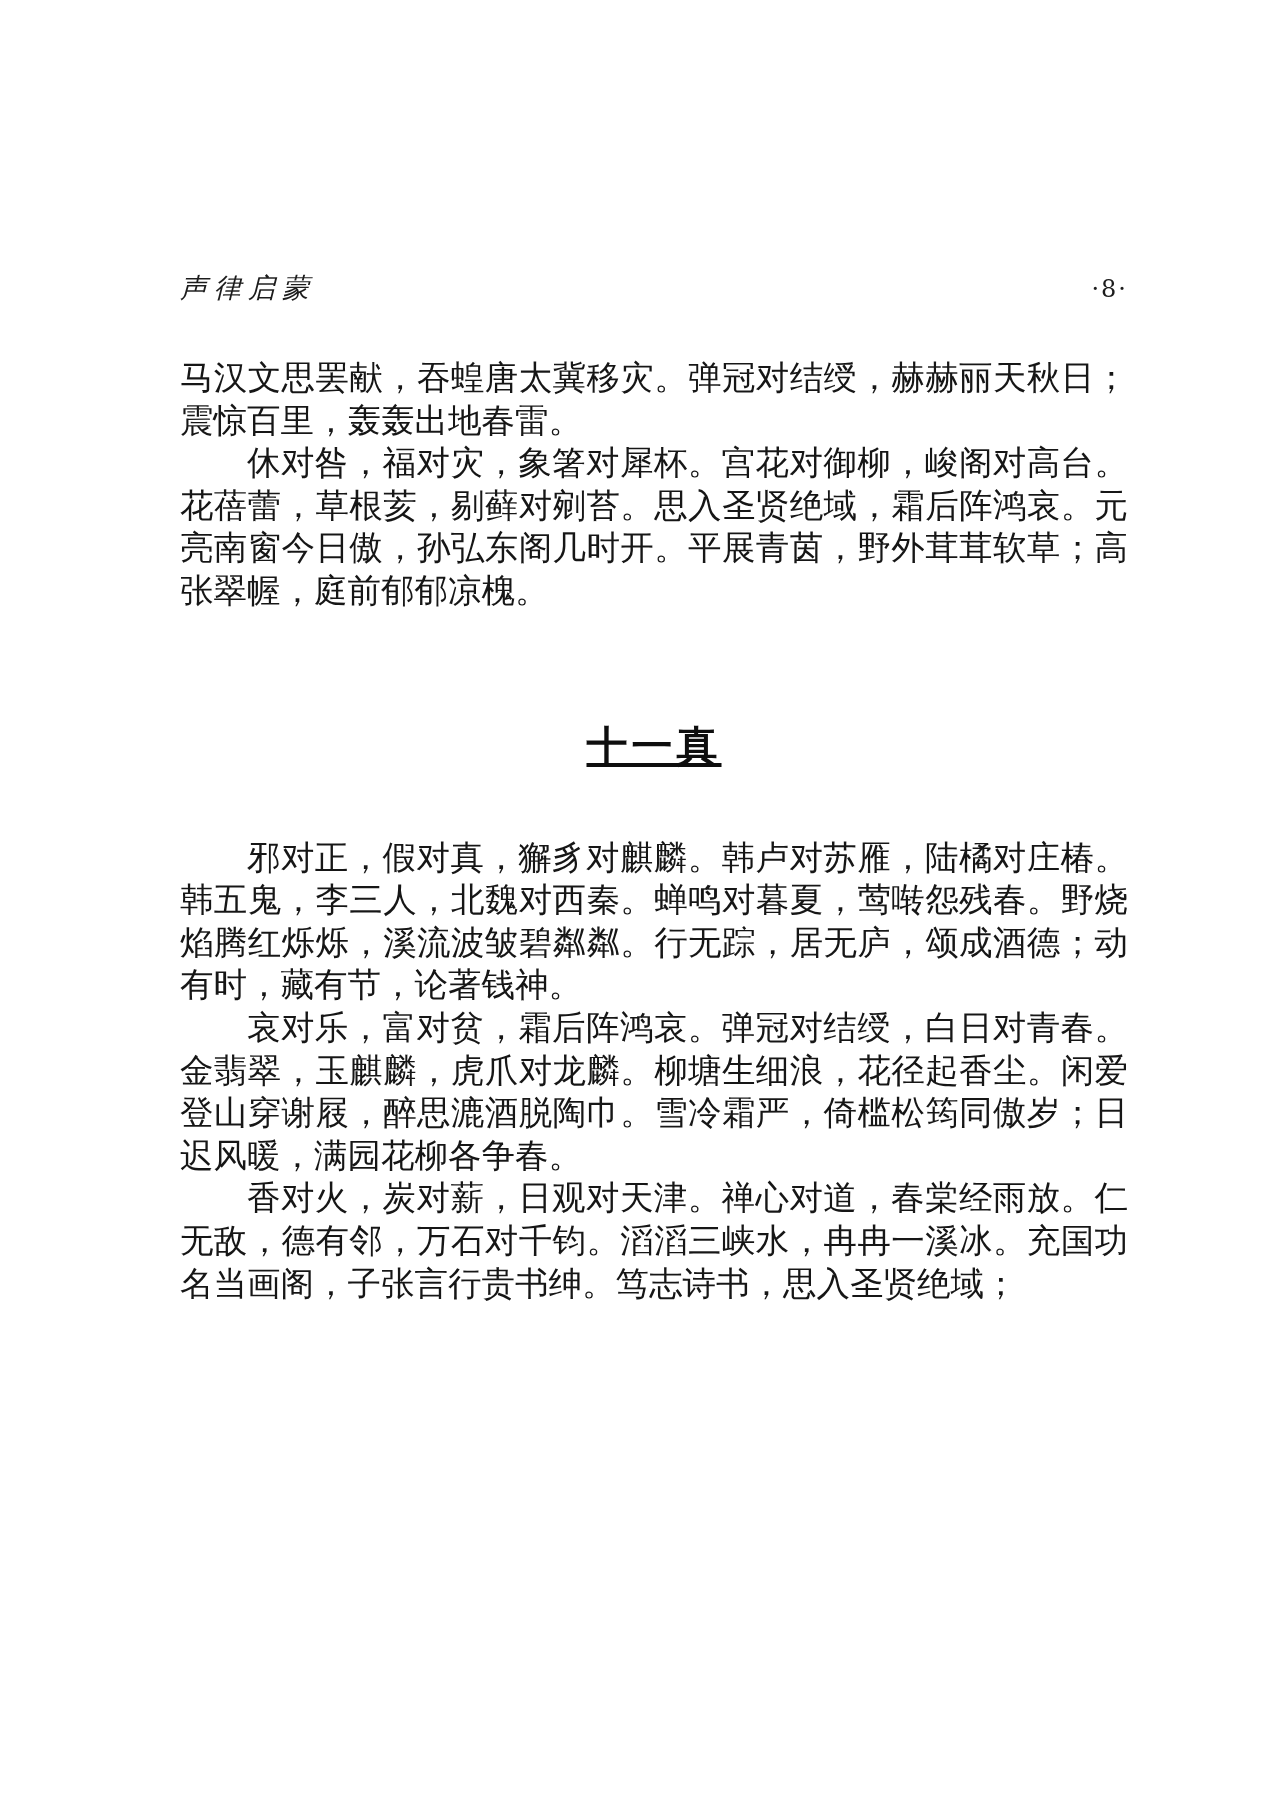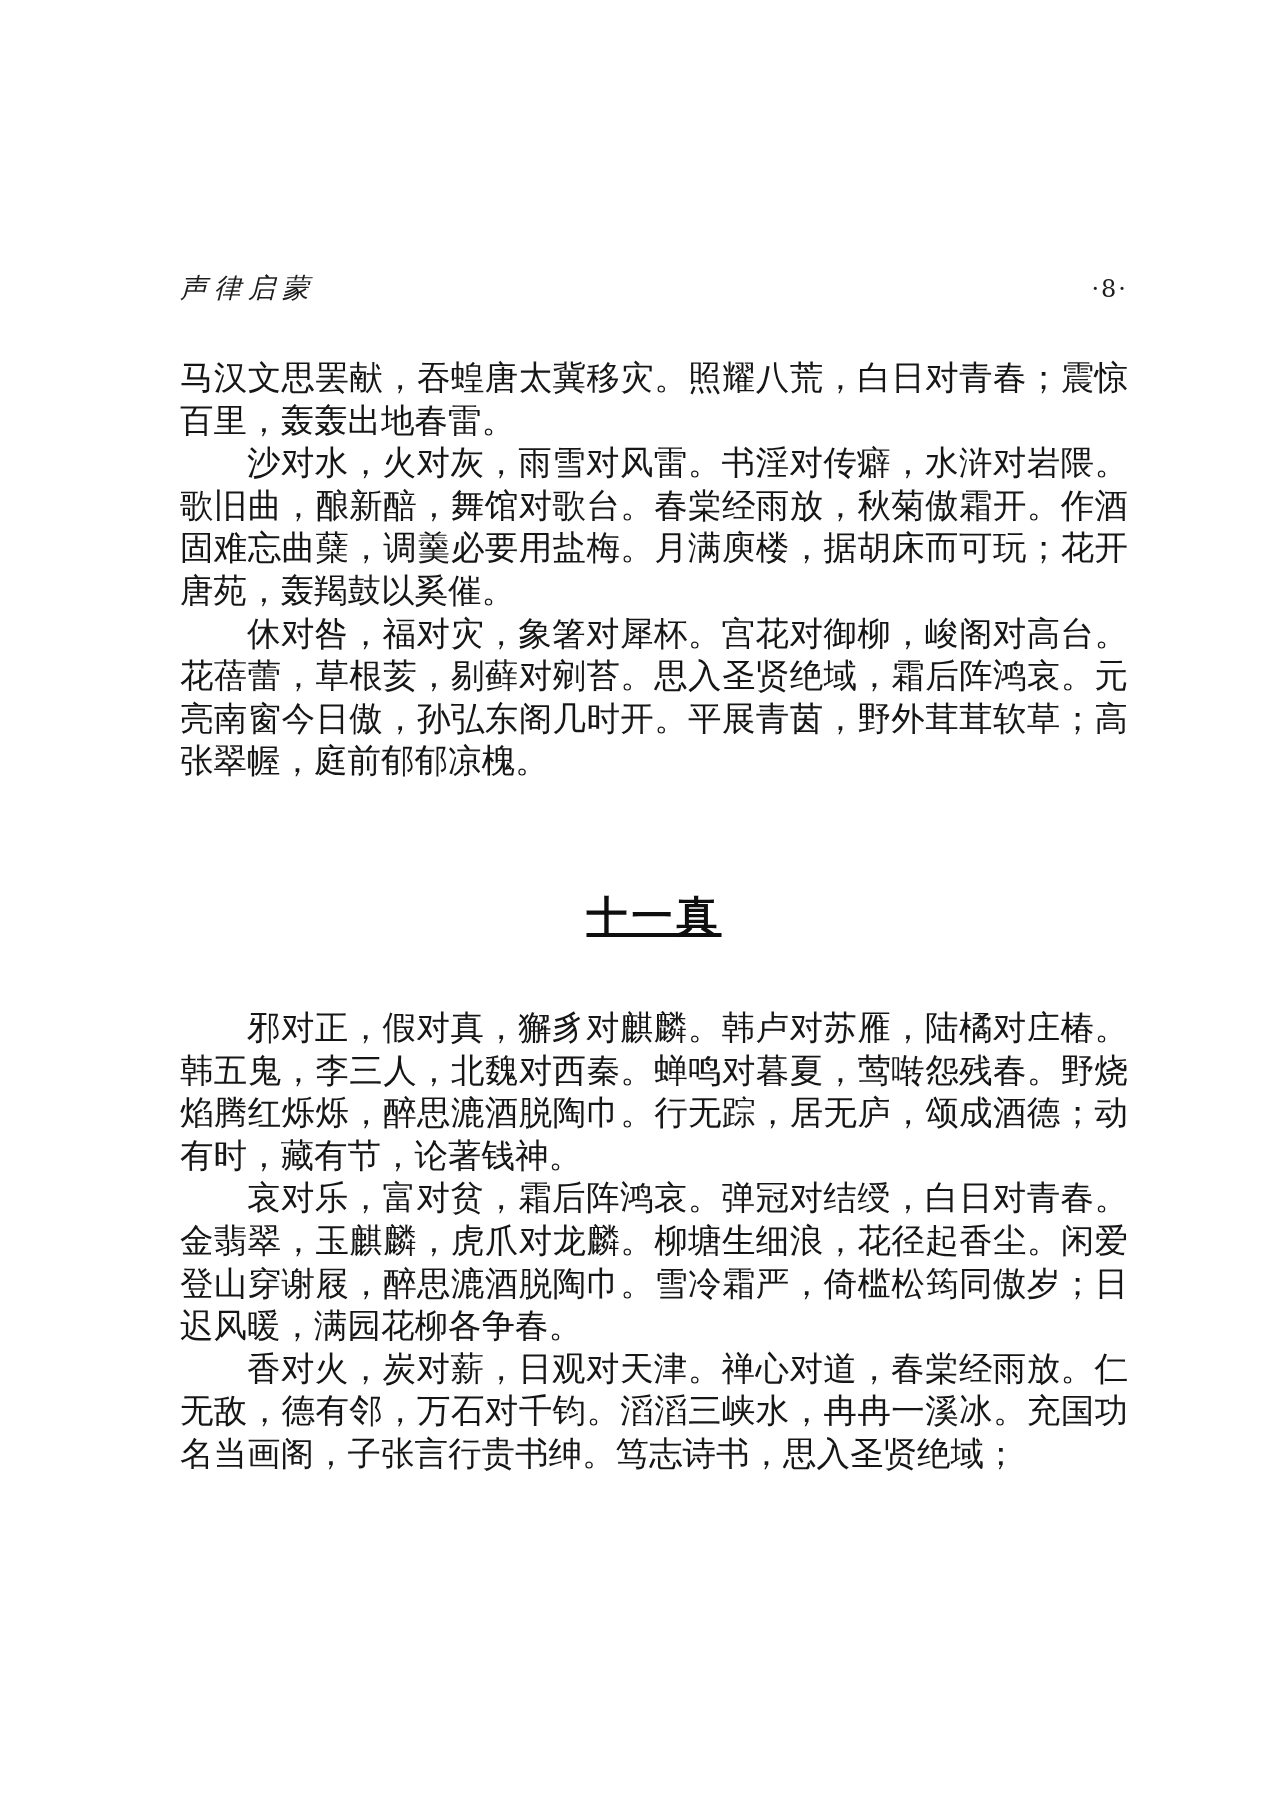--- a/index.html
+++ b/index.html
@@ -77,27 +77,26 @@
 
 <div class="page">
   <div class="content">
 
     <div class="running-header">
       <span class="book-title">声律启蒙</span>
       <span class="page-number">·8·</span>
     </div>
 
     <div class="body-text first">
-      <p class="para">马汉文思罢献，吞蝗唐太冀移灾。照耀八荒，白日对青春；震惊百里，轰轰出地春雷。</p>
-      <p class="para indent">沙对水，火对灰，雨雪对风雷。书淫对传癖，水浒对岩隈。歌旧曲，酿新醅，舞馆对歌台。春棠经雨放，秋菊傲霜开。作酒固难忘曲蘖，调羹必要用盐梅。月满庾楼，据胡床而可玩；花开唐苑，轰羯鼓以奚催。</p>
+      <p class="para">马汉文思罢献，吞蝗唐太冀移灾。弹冠对结绶，赫赫丽天秋日；震惊百里，轰轰出地春雷。</p>
       <p class="para indent">休对咎，福对灾，象箸对犀杯。宫花对御柳，峻阁对高台。花蓓蕾，草根荄，剔藓对剜苔。思入圣贤绝域，霜后阵鸿哀。元亮南窗今日傲，孙弘东阁几时开。平展青茵，野外茸茸软草；高张翠幄，庭前郁郁凉槐。</p>
     </div>
 
     <h2 class="section-title">十一真</h2>
 
     <div class="body-text">
-      <p class="para indent">邪对正，假对真，獬豸对麒麟。韩卢对苏雁，陆橘对庄椿。韩五鬼，李三人，北魏对西秦。蝉鸣对暮夏，莺啭怨残春。野烧焰腾红烁烁，醉思漉酒脱陶巾。行无踪，居无庐，颂成酒德；动有时，藏有节，论著钱神。</p>
+      <p class="para indent">邪对正，假对真，獬豸对麒麟。韩卢对苏雁，陆橘对庄椿。韩五鬼，李三人，北魏对西秦。蝉鸣对暮夏，莺啭怨残春。野烧焰腾红烁烁，溪流波皱碧粼粼。行无踪，居无庐，颂成酒德；动有时，藏有节，论著钱神。</p>
       <p class="para indent">哀对乐，富对贫，霜后阵鸿哀。弹冠对结绶，白日对青春。金翡翠，玉麒麟，虎爪对龙麟。柳塘生细浪，花径起香尘。闲爱登山穿谢屐，醉思漉酒脱陶巾。雪冷霜严，倚槛松筠同傲岁；日迟风暖，满园花柳各争春。</p>
       <p class="para indent">香对火，炭对薪，日观对天津。禅心对道，春棠经雨放。仁无敌，德有邻，万石对千钧。滔滔三峡水，冉冉一溪冰。充国功名当画阁，子张言行贵书绅。笃志诗书，思入圣贤绝域；</p>
     </div>
 
   </div>
 </div>
 
 </body></html>

